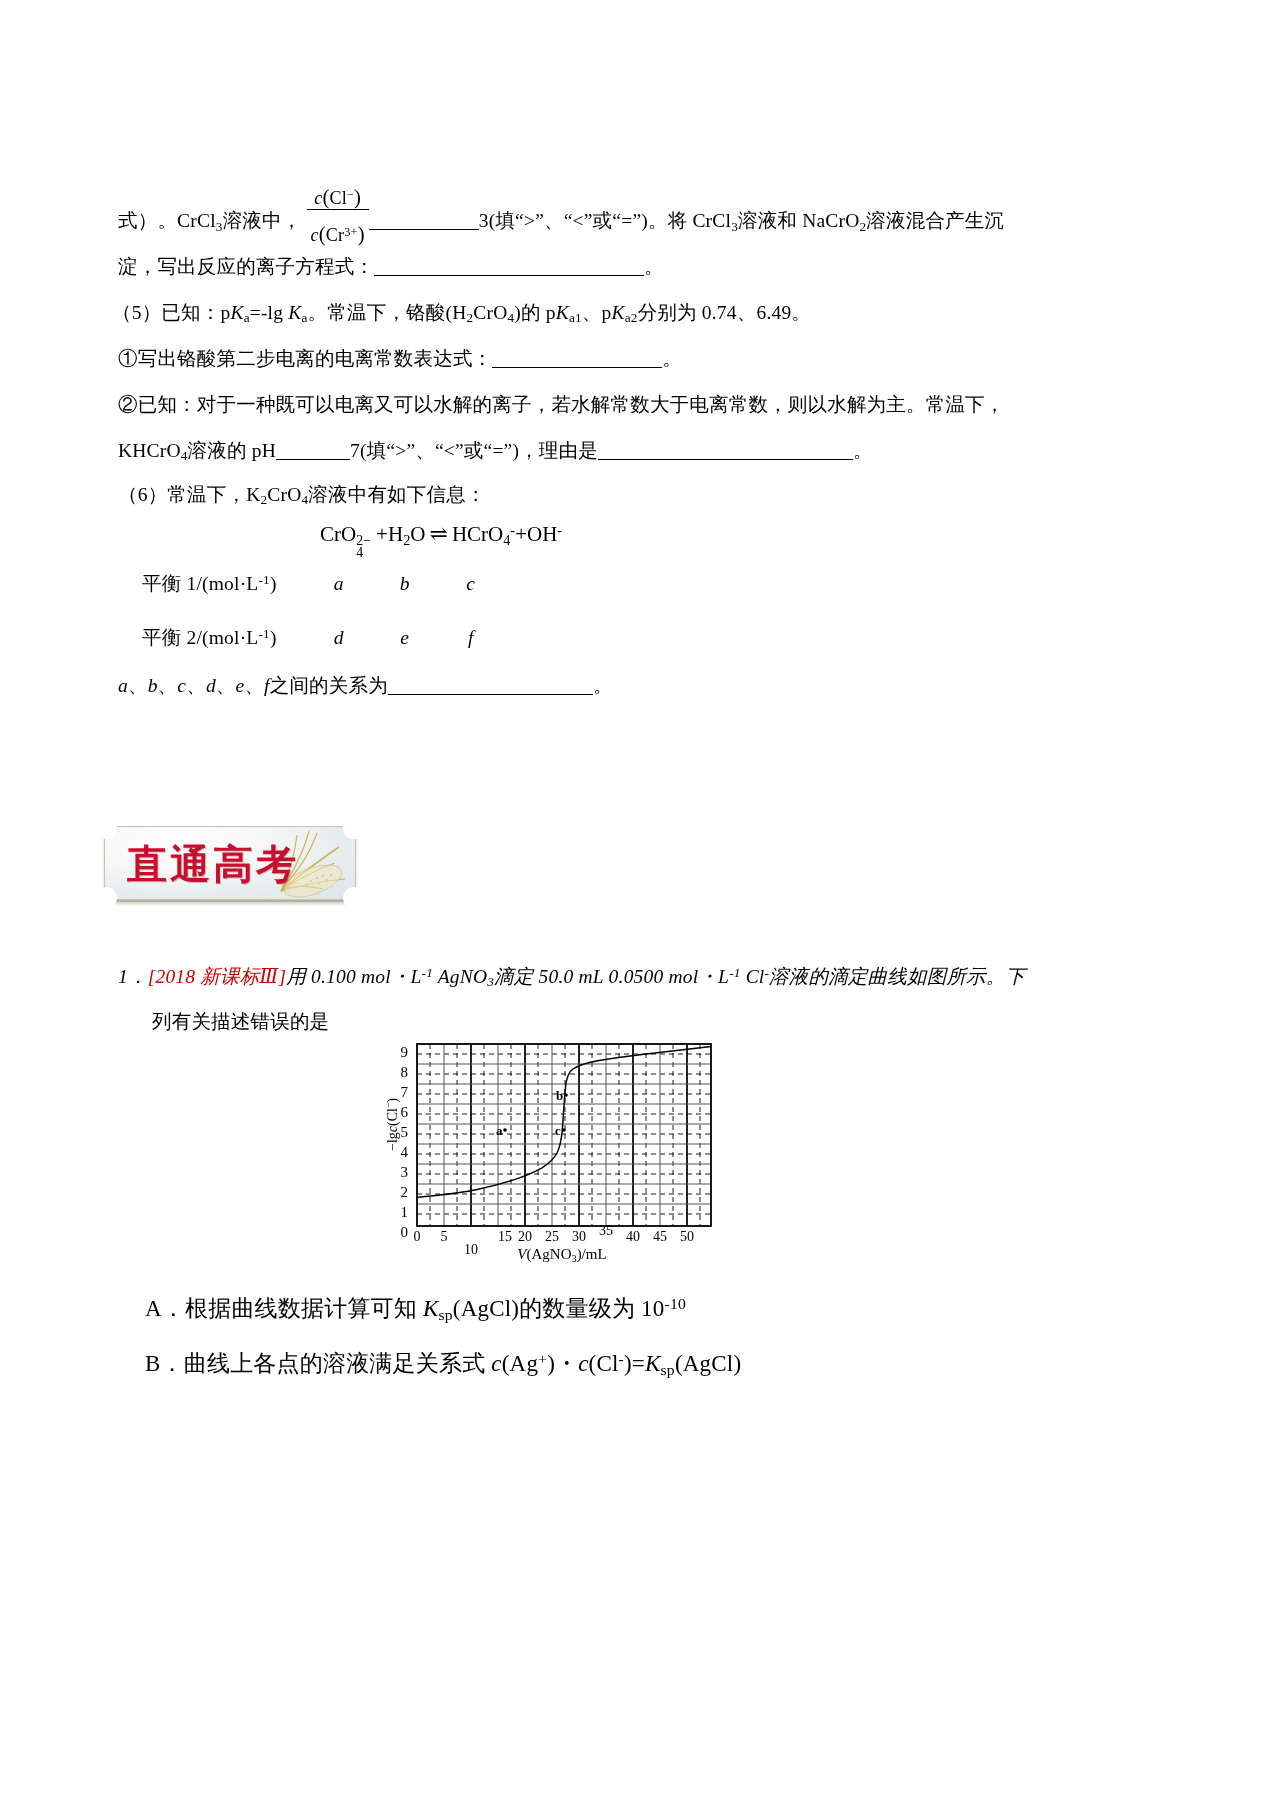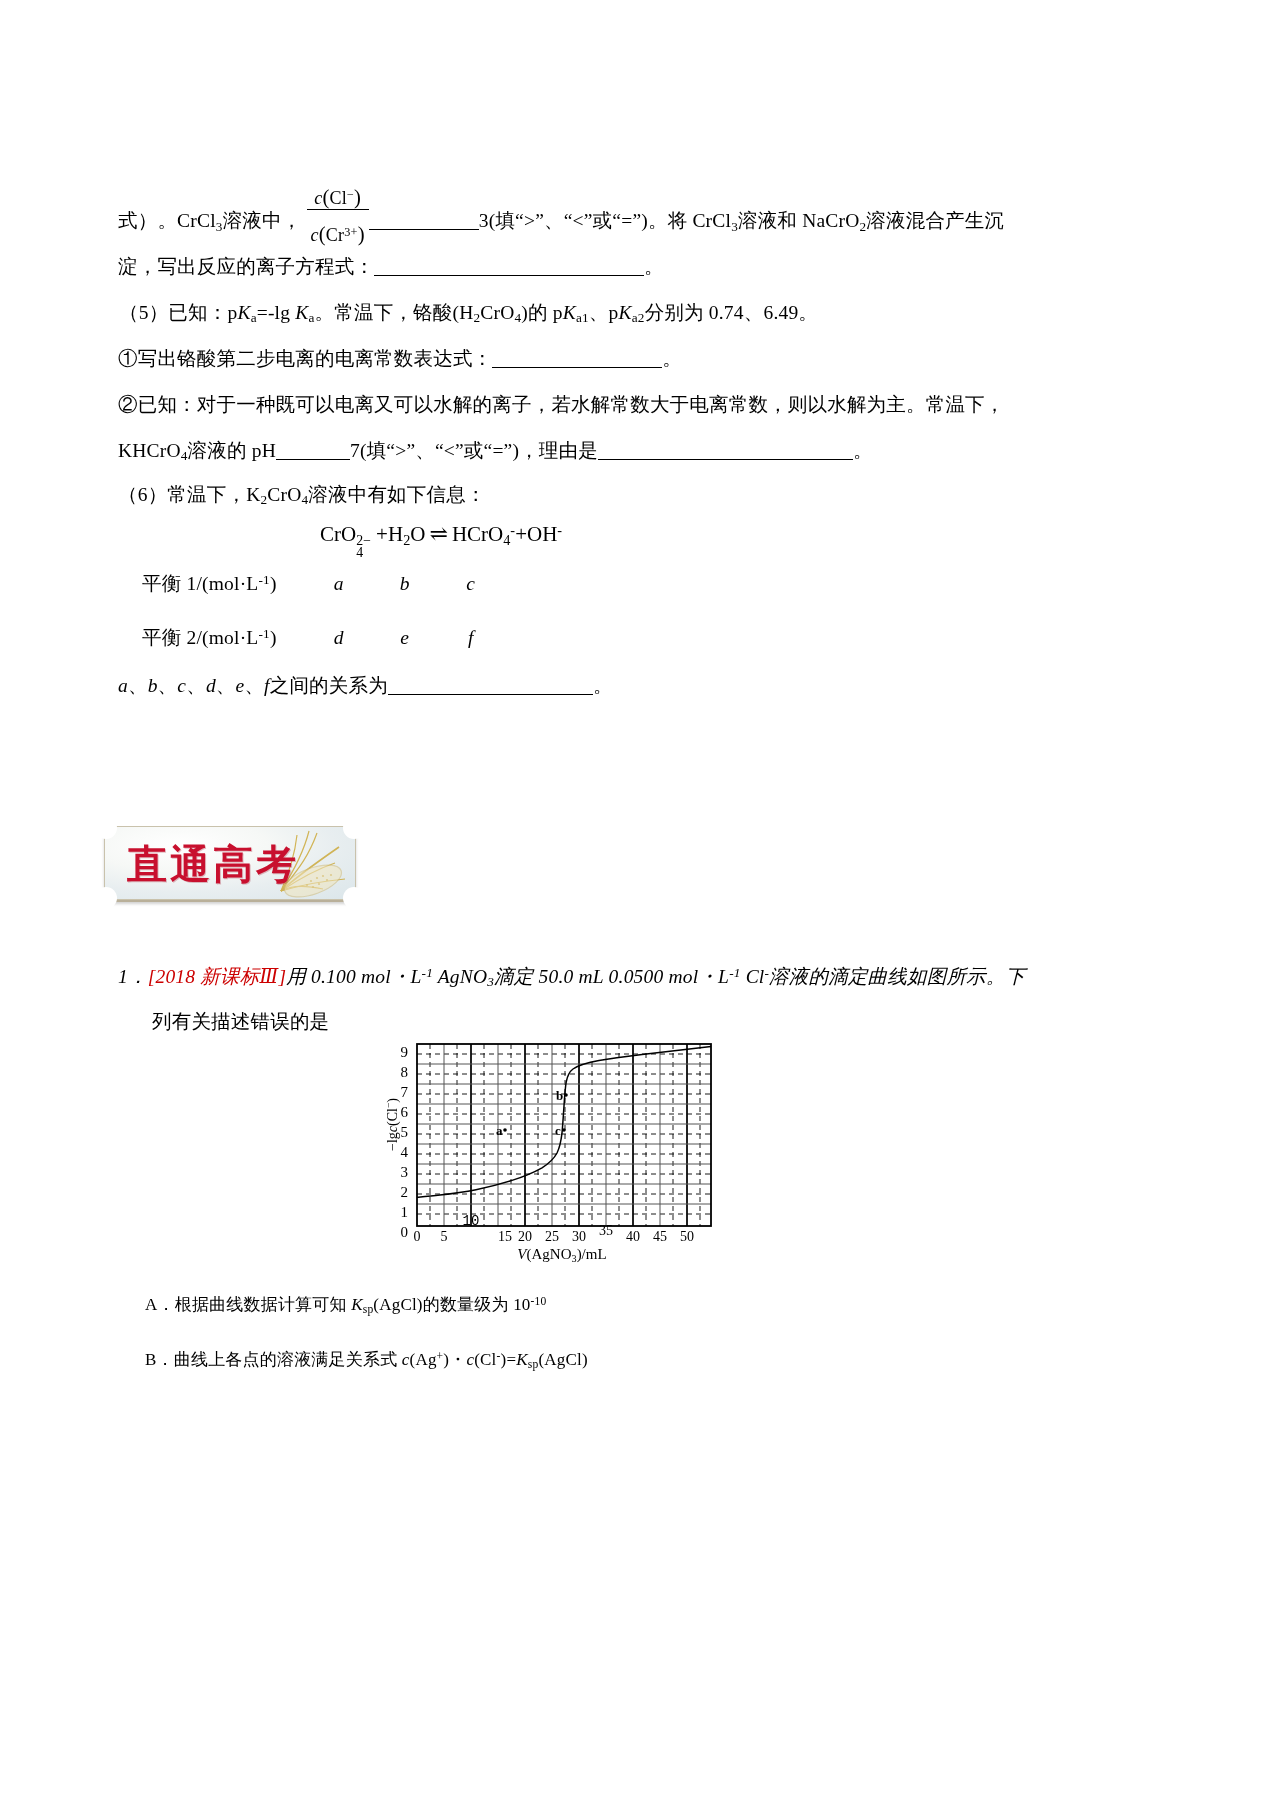--- a/index.html
+++ b/index.html
@@ -144,40 +144,40 @@
     text-align: center;
     font-size: 14px;
     line-height: 1;
   }
   .pt-label {
     position: absolute;
     font-size: 13px;
     font-weight: bold;
     font-family: "Liberation Serif", serif;
   }
-  .opt { position: absolute; font-size: 17px; white-space: nowrap; }
+  .opt { position: absolute; font-size: 23px; white-space: nowrap; }
 </style>
 </head>
 <body>
 
 <div class="page">
 
   <div class="line body-text" style="left:118px; top:186px;">
     <span>式）。CrCl</span><sub>3</sub><span>溶液中，</span>
     <span class="frac">
       <span class="num"><span class="it">c</span><span class="paren-big">(</span><span>Cl</span><sup>−</sup><span class="paren-big">)</span></span>
       <span class="den"><span class="it">c</span><span class="paren-big">(</span><span>Cr</span><sup>3+</sup><span class="paren-big">)</span></span>
     </span><span class="blank" style="width:110px;"></span><span>3(填“&gt;”、“&lt;”或“=”)。将 CrCl</span><sub>3</sub><span>溶液和 NaCrO</span><sub>2</sub><span>溶液混合产生沉</span>
   </div>
 
   <div class="line body-text" style="left:118px; top:257px;">
     <span>淀，写出反应的离子方程式：</span><span class="blank" style="width:270px;"></span><span>。</span>
   </div>
 
-  <div class="line body-text" style="left:119px; top:303px;">
+  <div class="line body-text" style="left:112px; top:303px;">
     <span>（5）已知：p</span><span class="it">K</span><sub>a</sub><span>=-lg </span><span class="it">K</span><sub>a</sub><span>。常温下，铬酸(H</span><sub>2</sub><span>CrO</span><sub>4</sub><span>)的 p</span><span class="it">K</span><sub>a1</sub><span>、p</span><span class="it">K</span><sub>a2</sub><span>分别为 0.74、6.49。</span>
   </div>
 
   <div class="line body-text" style="left:118px; top:349px;">
     <span>①写出铬酸第二步电离的电离常数表达式：</span><span class="blank" style="width:170px;"></span><span>。</span>
   </div>
 
   <div class="line body-text" style="left:118px; top:395px;">
     <span>②已知：对于一种既可以电离又可以水解的离子，若水解常数大于电离常数，则以水解为主。常温下，</span>
   </div>
@@ -343,21 +343,21 @@
       <circle cx="150" cy="55" r="1.8" fill="#000"></circle>
       <circle cx="148" cy="90" r="1.8" fill="#000"></circle>
     </svg>
 
     <div class="pt-label" style="left:110px; top:83px;">a</div>
     <div class="pt-label" style="left:170px; top:48px;">b</div>
     <div class="pt-label" style="left:169px; top:83px;">c</div>
 
     <div class="xtick" style="left:20px; top:190px;">0</div>
     <div class="xtick" style="left:47px; top:190px;">5</div>
-    <div class="xtick" style="left:74px; top:174px;font-family:Liberation Mono, monospace;">10</div>
+    <div class="xtick" style="left:74px; top:203px;">10</div>
     <div class="xtick" style="left:108px; top:190px;">15</div>
     <div class="xtick" style="left:128px; top:190px;">20</div>
     <div class="xtick" style="left:155px; top:190px;">25</div>
     <div class="xtick" style="left:182px; top:190px;">30</div>
     <div class="xtick" style="left:209px; top:184px;text-align:center;">35</div>
     <div class="xtick" style="left:236px; top:190px;">40</div>
     <div class="xtick" style="left:263px; top:190px;">45</div>
     <div class="xtick" style="left:290px; top:190px;">50</div>
 
     <div class="x-axis-title">

